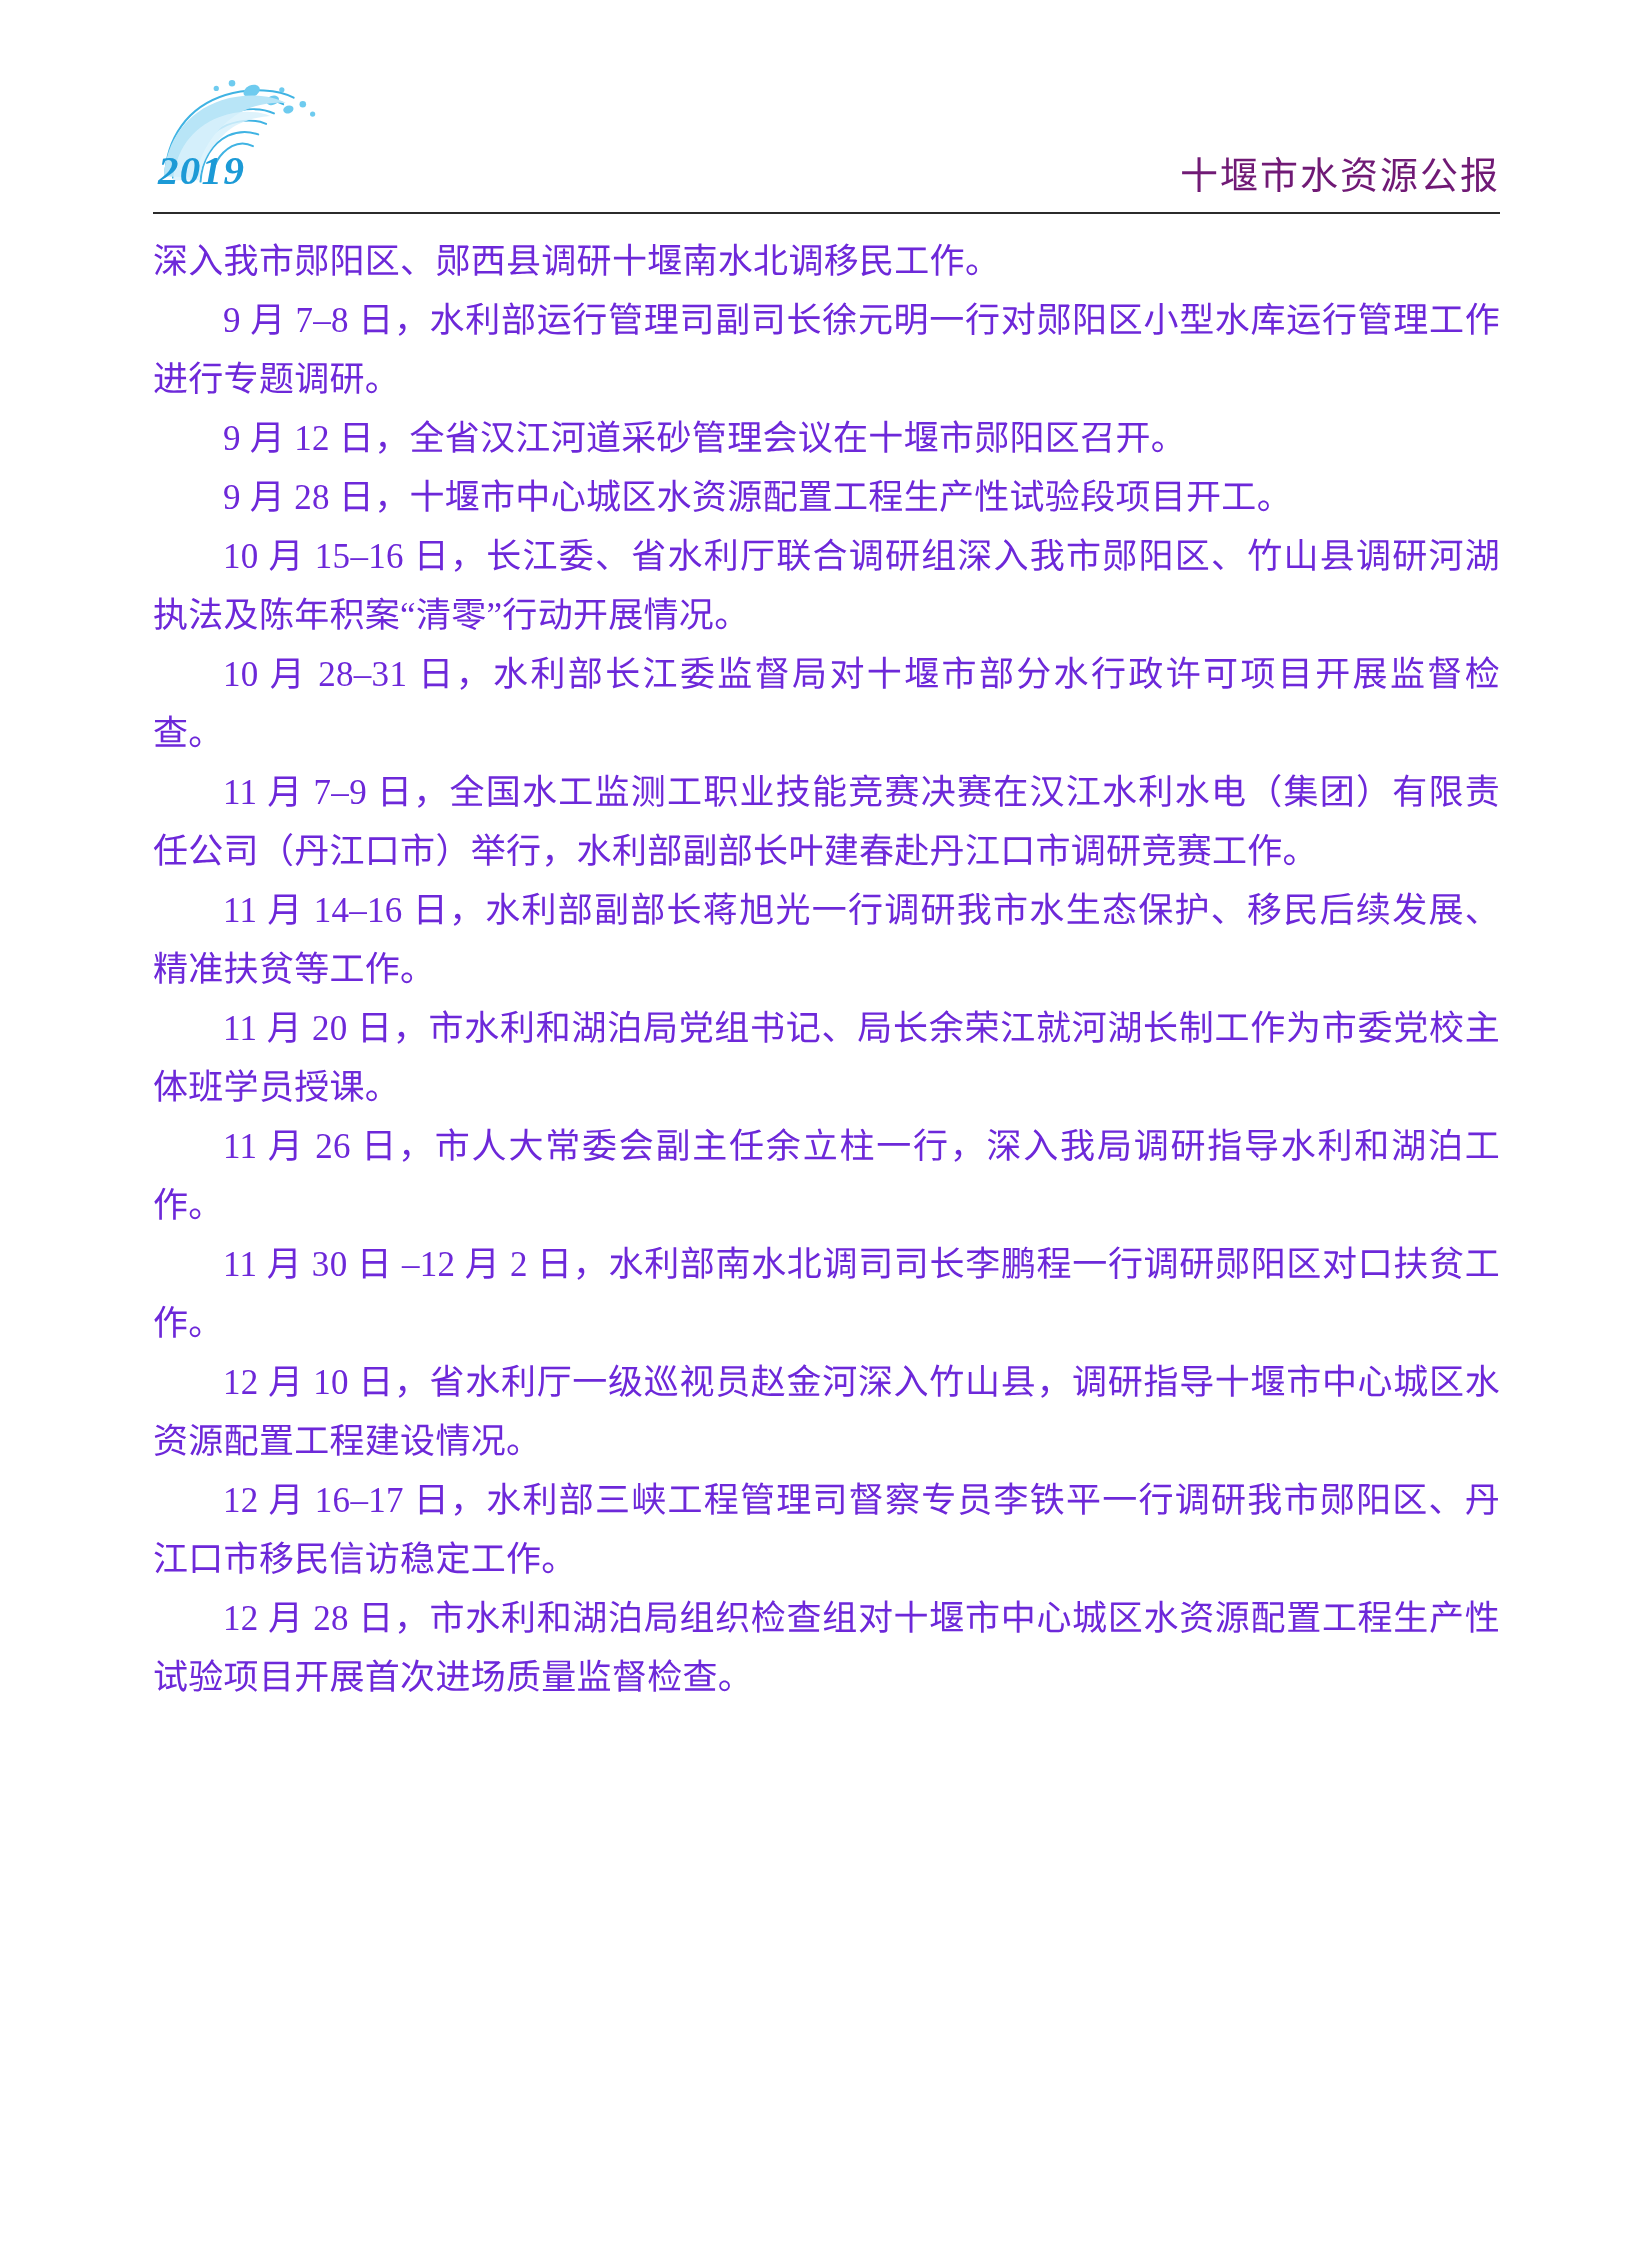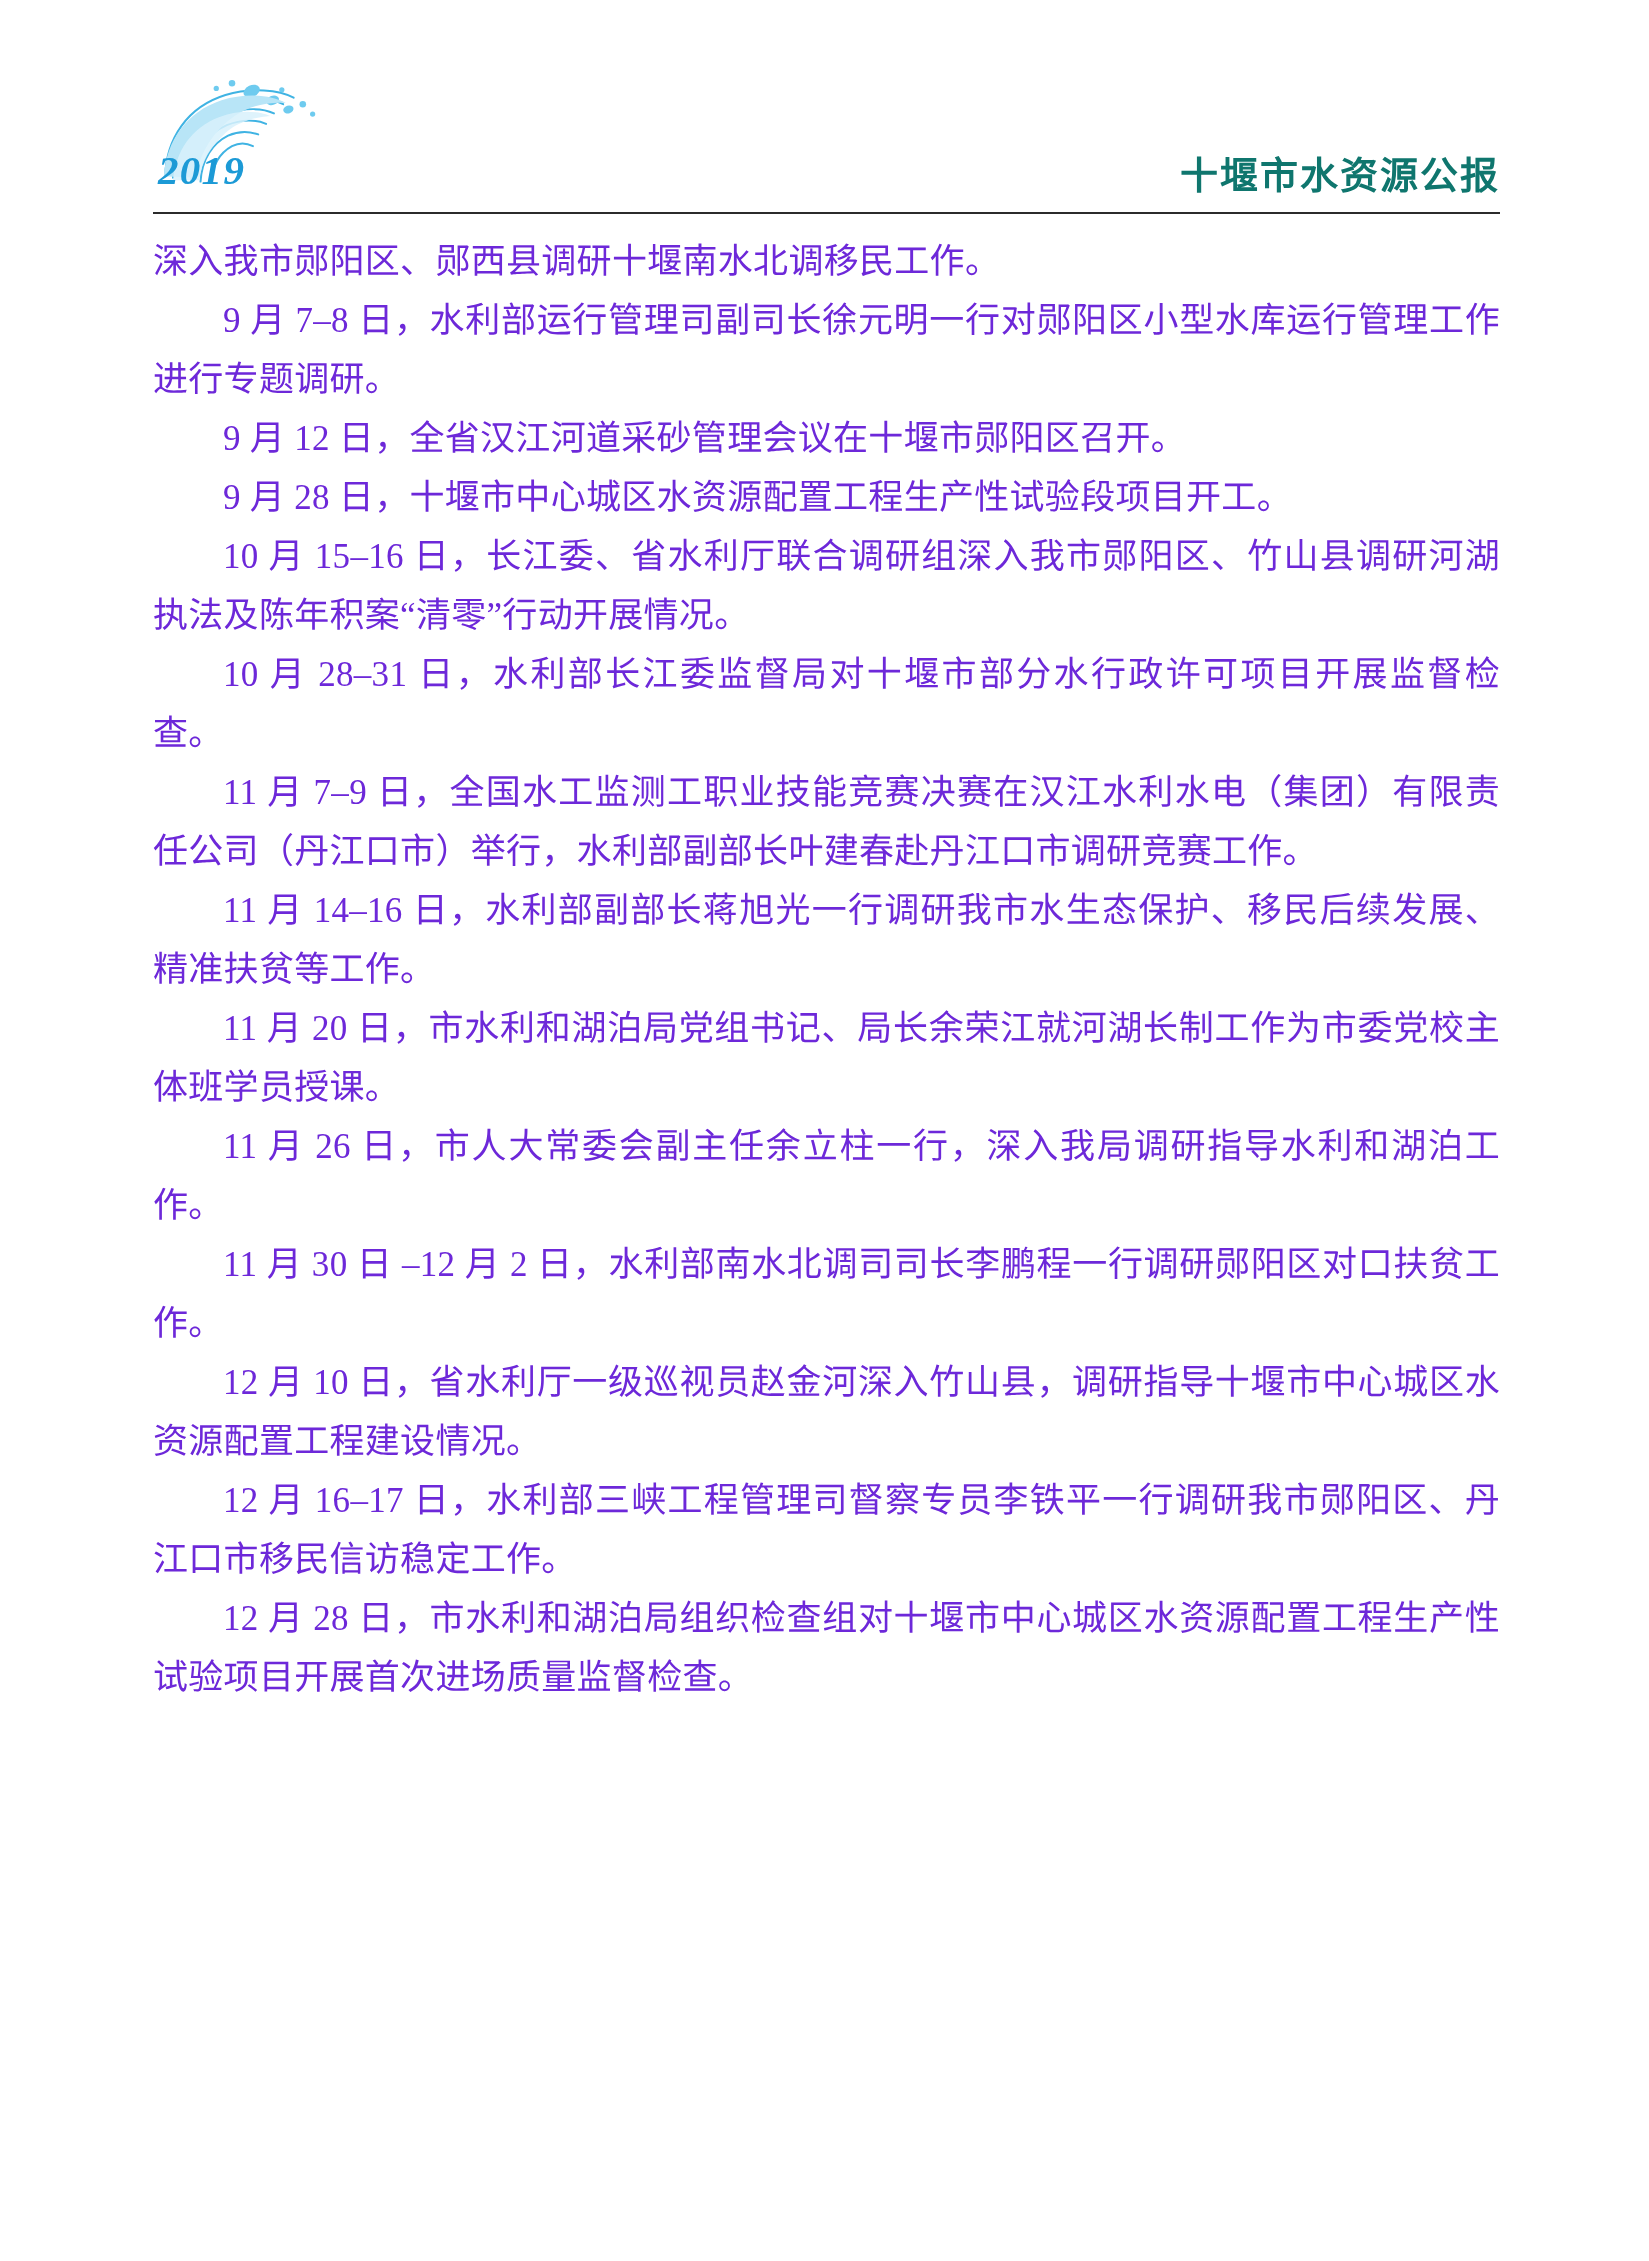--- a/index.html
+++ b/index.html
@@ -47,24 +47,24 @@
     font-weight: bold;
     font-size: 41px;
     letter-spacing: 1.3px;
     color: #1c9ad6;
   }
   .header-title {
     position: absolute;
     right: 150px;
     top: 145px;
     font-family: "Liberation Sans", sans-serif;
-    font-weight: bold;
+    font-weight: normal;
     font-size: 38px;
     letter-spacing: 2px;
-    color: #0f766e;
+    color: #701a75;
     white-space: nowrap;
   }
   .header-rule {
     position: absolute;
     left: 153px;
     top: 212px;
     width: 1347px;
     height: 2px;
     background: #2b2b2b;
   }

